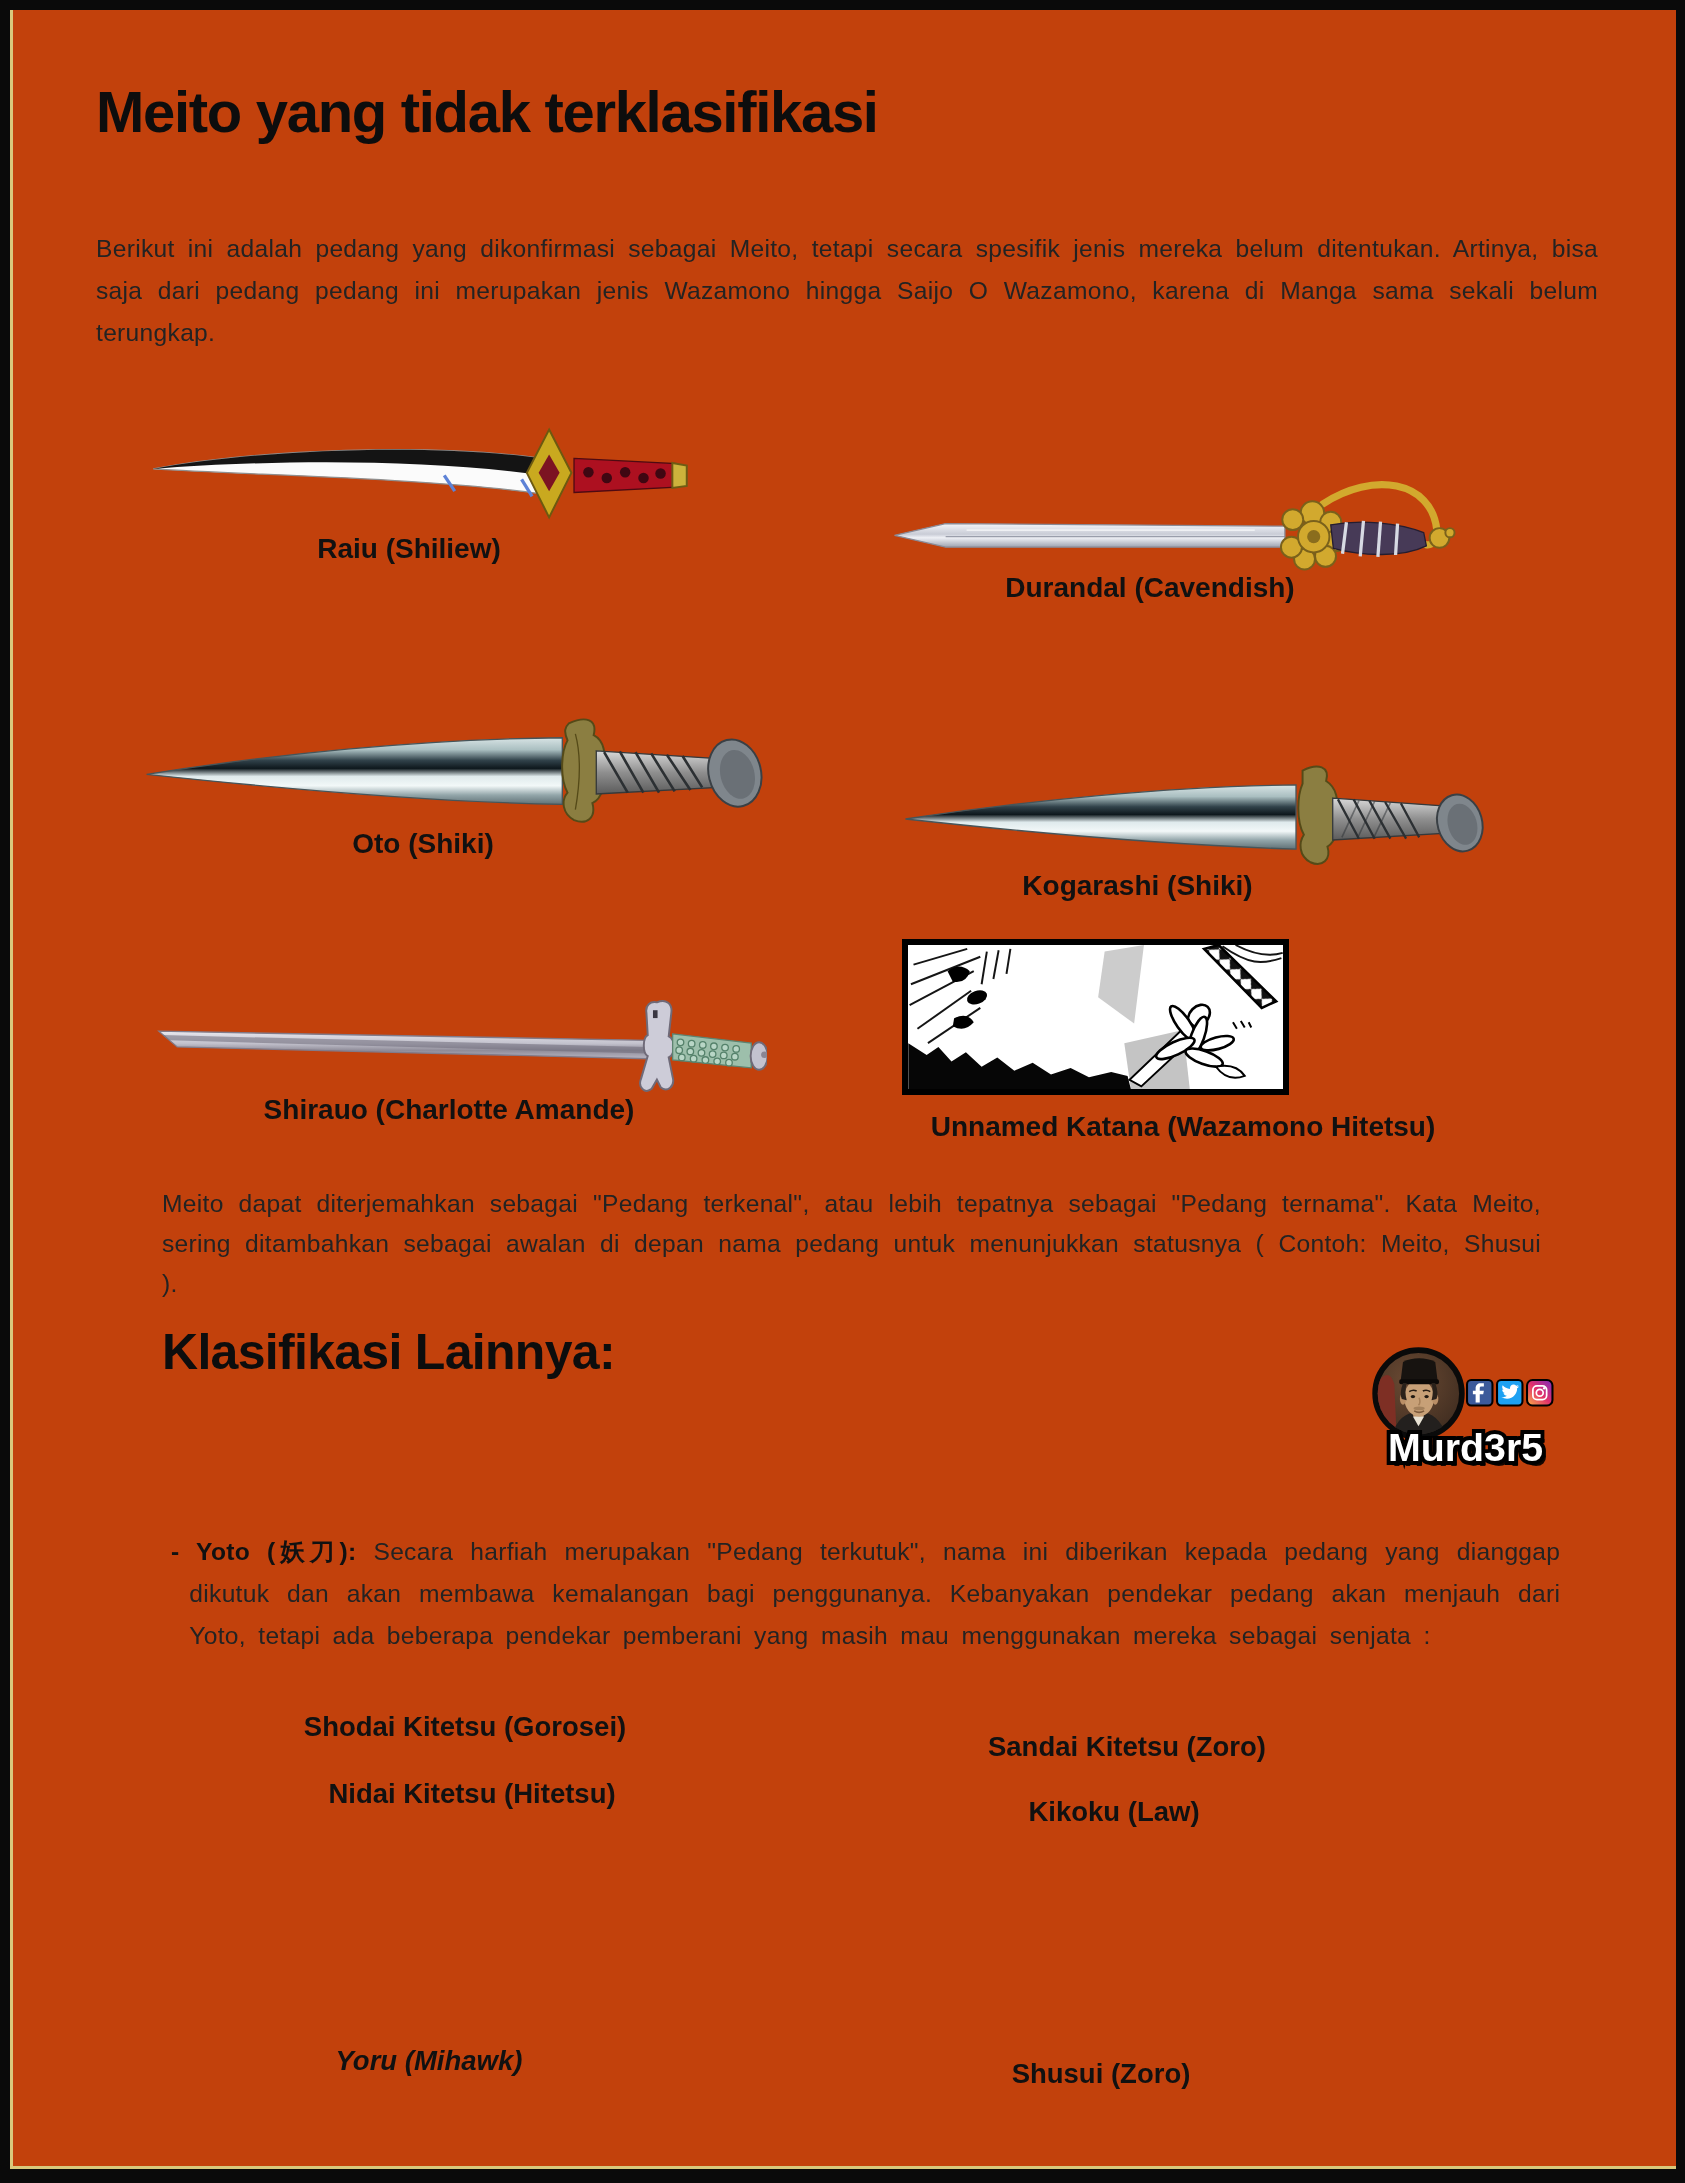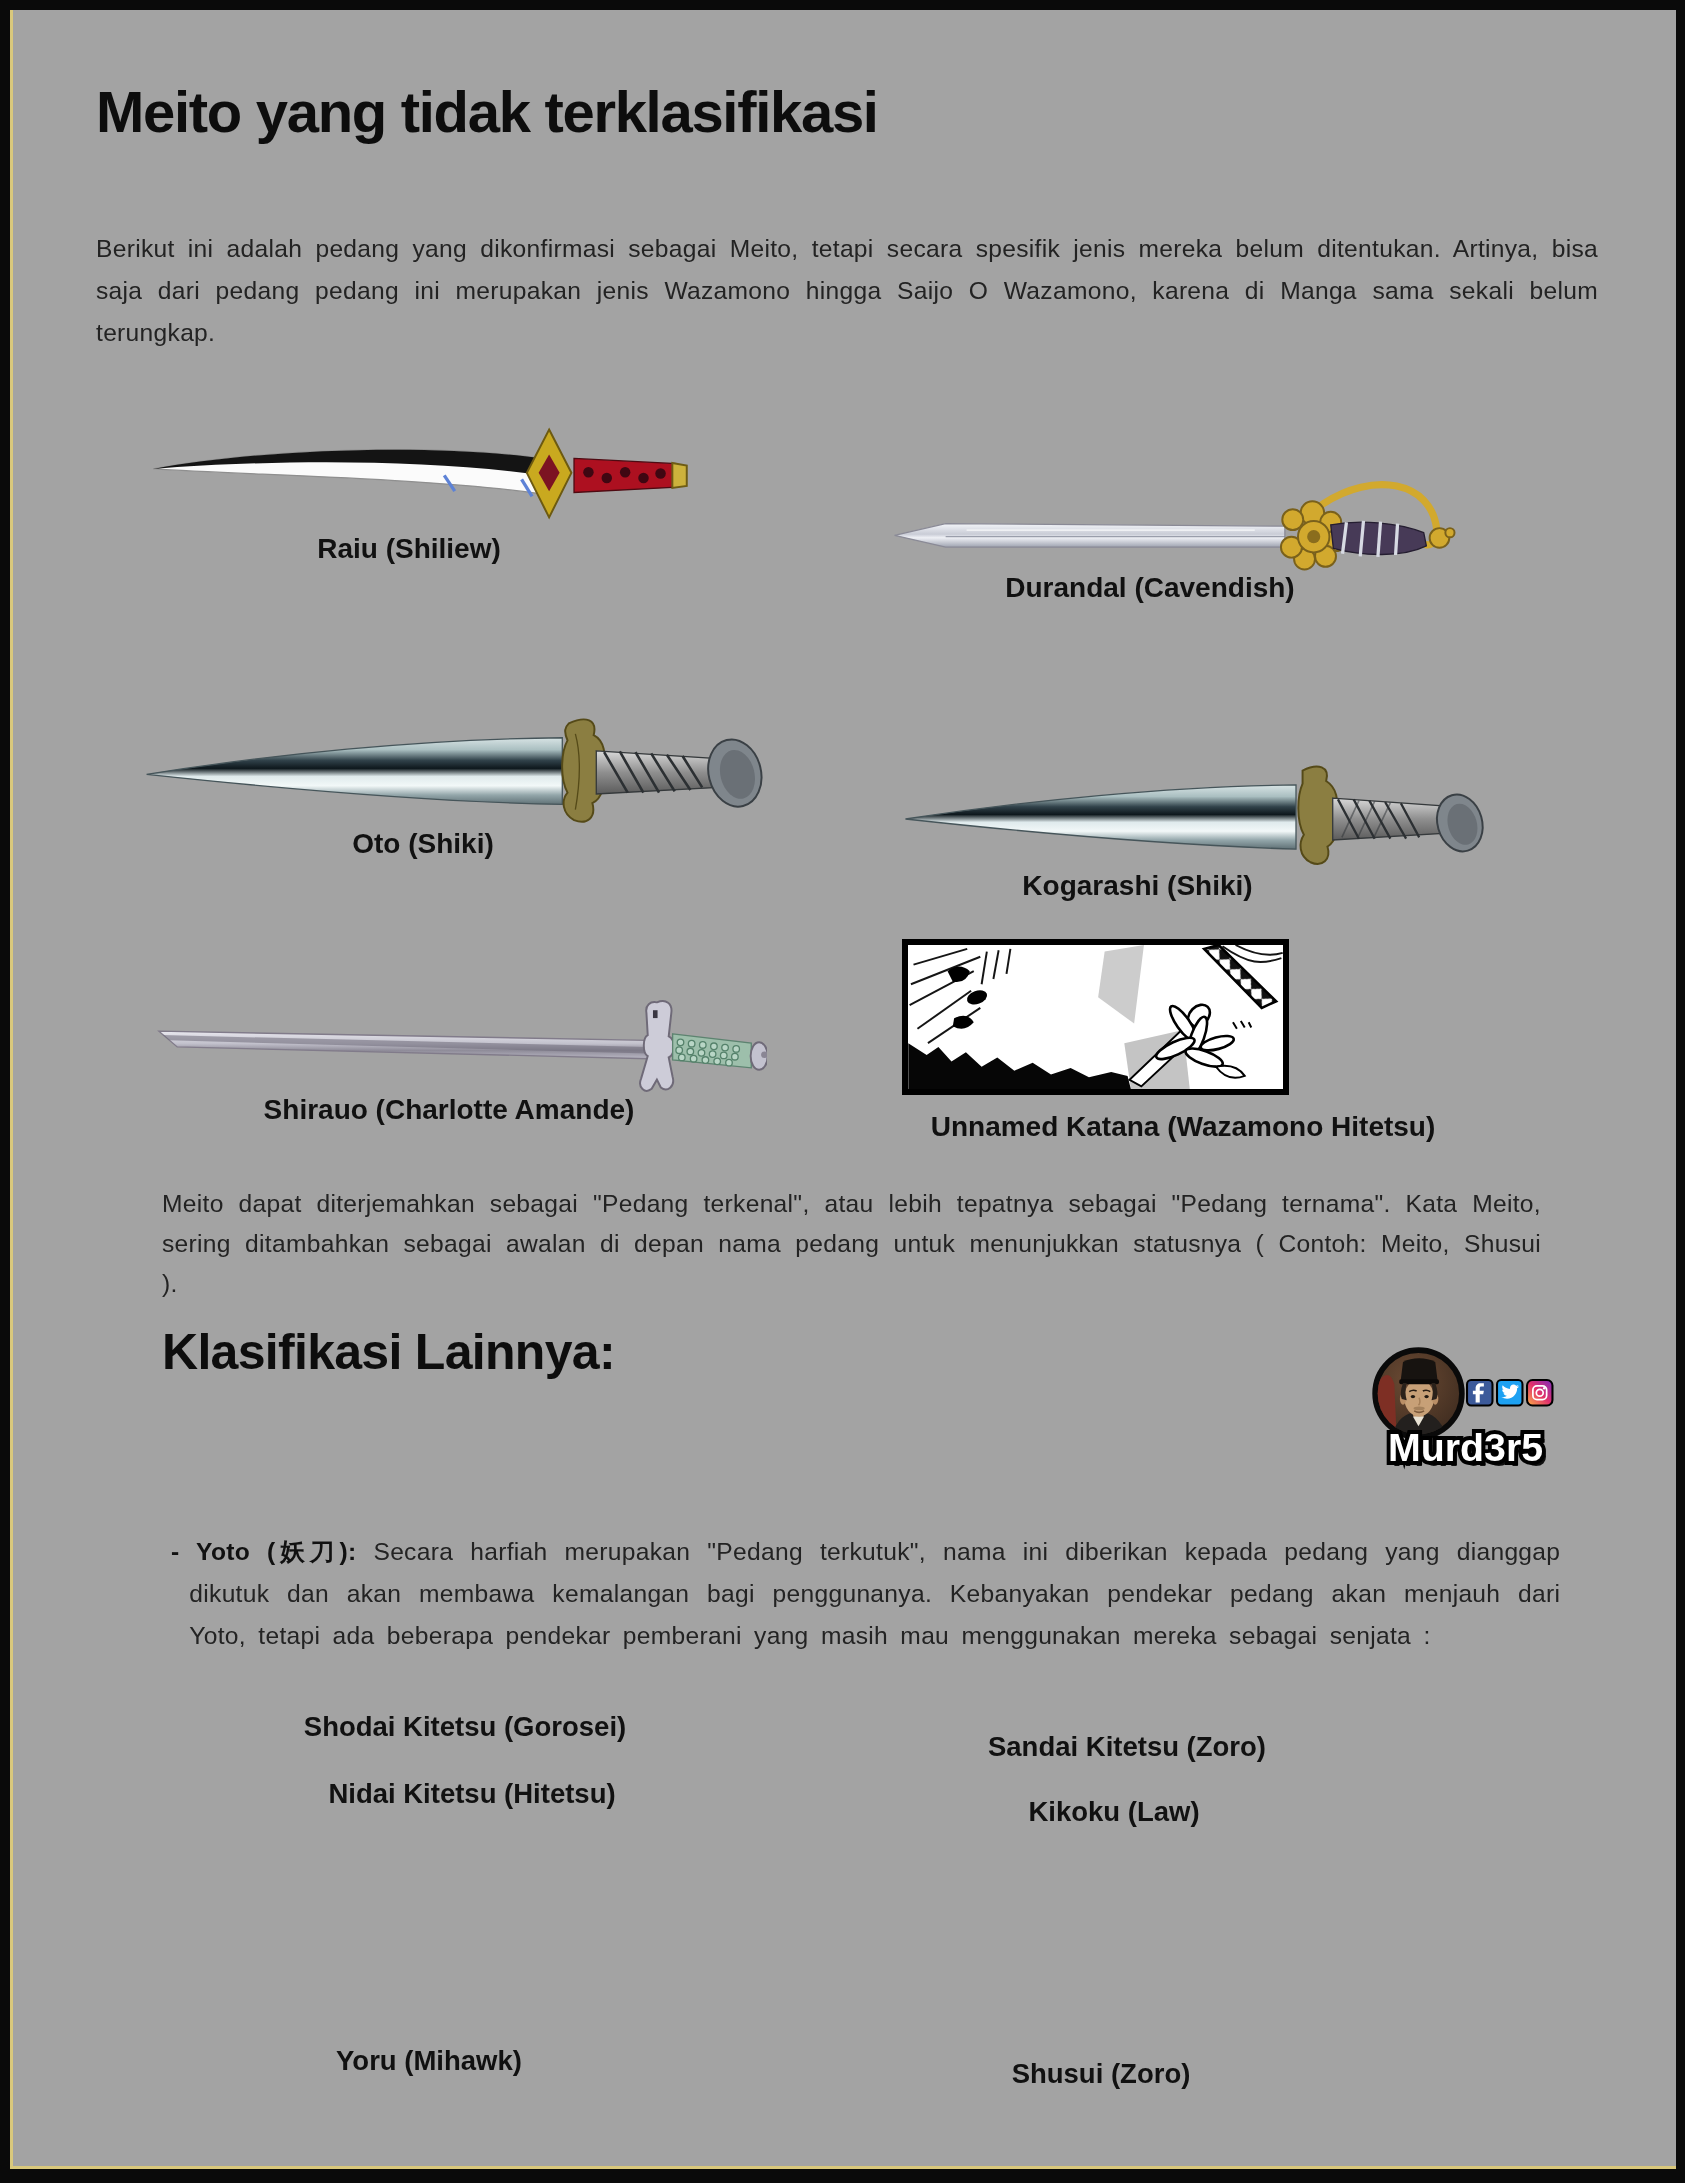--- a/index.html
+++ b/index.html
@@ -1,19 +1,19 @@
 <!DOCTYPE html>
 <html style="font-size:10.5px"><head>
 <meta charset="utf-8">
 <style>
   html,body{margin:0;padding:0;background:#e8e8e8;}
   .page{
     position:relative;
     width:1685px;height:2183px;
-    background:#a3a3a3;
+    background:#c2410c;
     box-sizing:border-box;
     border:10.5px solid #0a0a0a;
     border-right-width:9.8px;
     border-bottom-width:14.4px;
     overflow:hidden;
     font-family:"Liberation Sans", sans-serif;
     color:#1b1b1b;
   }
   .gold-left{position:absolute;left:0;top:0;bottom:0;width:2.6px;background:#d9c87c;}
   .gold-bottom{position:absolute;left:0;right:0;bottom:0;height:3.3px;background:#d9c87c;}
@@ -311,16 +311,16 @@
   </div>
 
   <p class="abs para yoto-para"><span class="lead">- Yoto (妖刀):</span><span> Secara harfiah merupakan "Pedang terkutuk", nama ini diberikan kepada pedang yang dianggap dikutuk dan akan membawa kemalangan bagi penggunanya. Kebanyakan pendekar pedang akan menjauh dari Yoto, tetapi ada beberapa pendekar pemberani yang masih mau menggunakan mereka sebagai senjata :</span></p>
 
   <div class="sname" style="left:193px;top:1701px;width:524px;">Shodai Kitetsu (Gorosei)</div>
   <div class="sname" style="left:855px;top:1721px;width:524px;">Sandai Kitetsu (Zoro)</div>
   <div class="sname" style="left:200px;top:1768px;width:524px;">Nidai Kitetsu (Hitetsu)</div>
   <div class="sname" style="left:842px;top:1786px;width:524px;">Kikoku (Law)</div>
 
 
-  <div class="sname" style="left:157px;top:2035px;width:524px;">Yoru (Mihawk)</div>
+  <div class="sname" style="left:157px;top:2035px;width:524px;font-style:italic;">Yoru (Mihawk)</div>
   <div class="sname" style="left:829px;top:2048px;width:524px;">Shusui (Zoro)</div>
 </div>
 
 
 </body></html>

